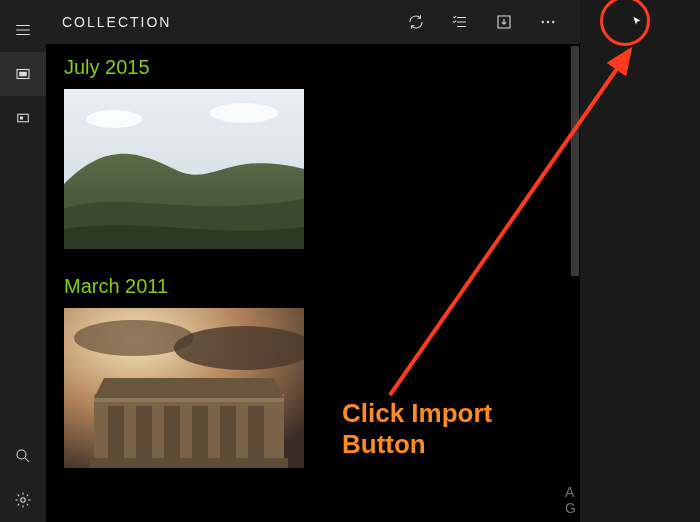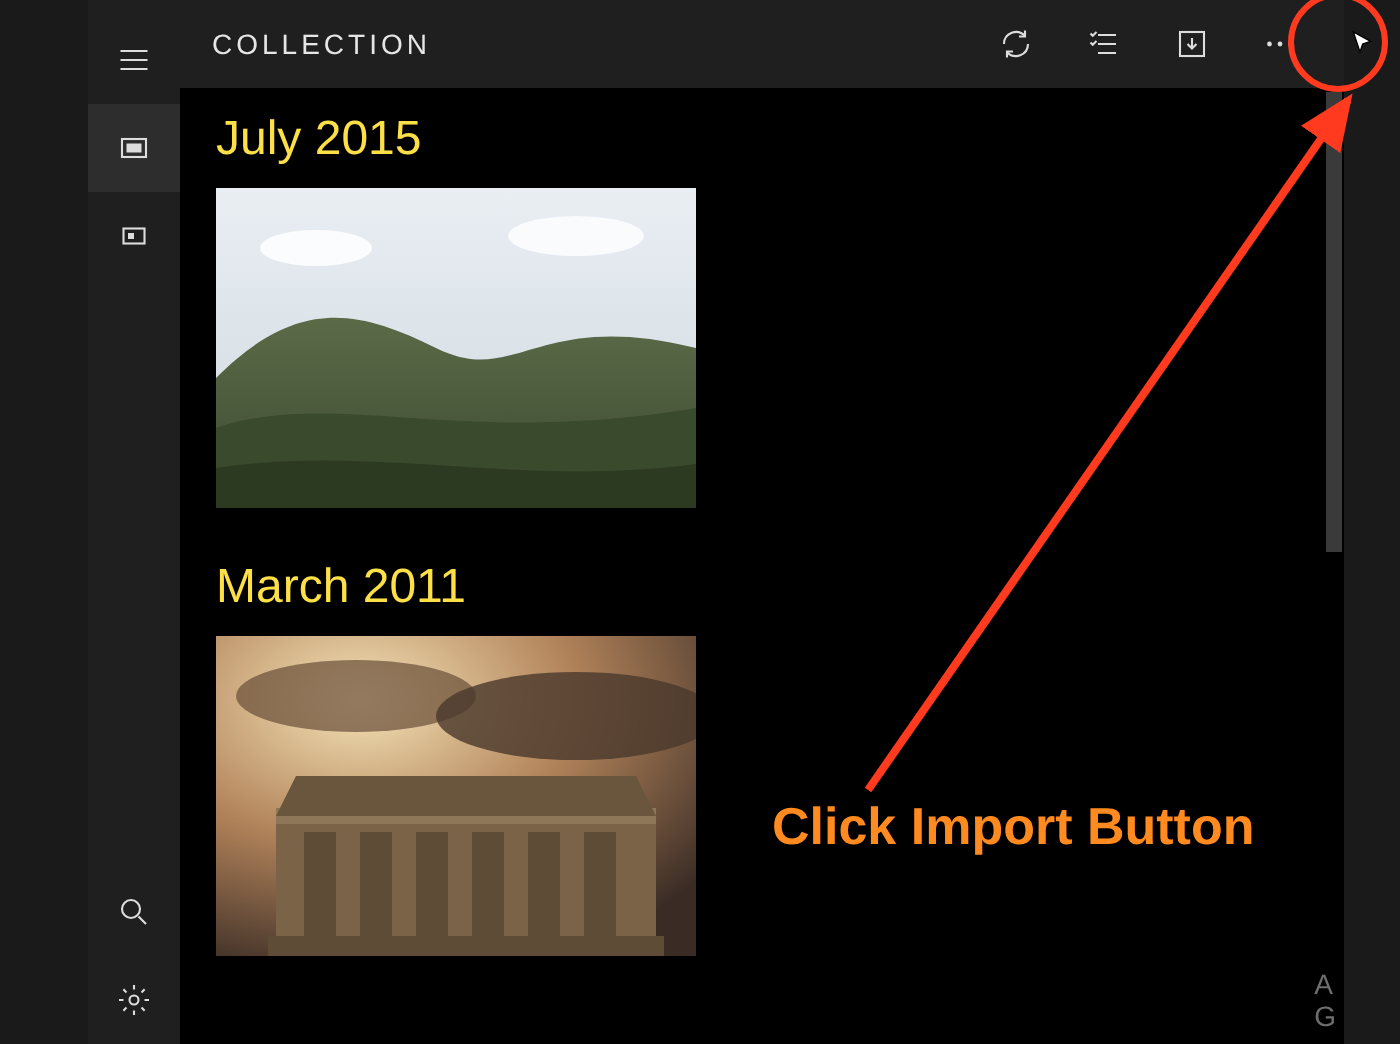--- a/index.html
+++ b/index.html
@@ -1,17 +1,17 @@
 <!DOCTYPE html>
 <html><head>
 <meta charset="utf-8">
 <style>
   * { box-sizing: border-box; margin: 0; padding: 0; }
   html, body { width: 700px; height: 522px; overflow: hidden; font-family: "Segoe UI", Arial, sans-serif; background: #1a1a1a; }
-  .app { display: flex; width: 628px; height: 522px; background: #000; position: relative; margin-left: 44px; }
+  .app { display: flex; width: 580px; height: 522px; background: #000; position: relative; }
 
   
   .sidebar { width: 46px; background: #1f1f1f; display: flex; flex-direction: column; align-items: center; padding-top: 8px; }
   .sidebar .sb-btn { width: 46px; height: 44px; display: flex; align-items: center; justify-content: center; color: #ddd; cursor: pointer; }
   .sidebar .sb-btn.active { background: #2d2d2d; }
   .sidebar .spacer { flex: 1; }
   .sidebar svg { width: 18px; height: 18px; stroke: #ddd; fill: none; stroke-width: 1.4; }
 
   
   .main { flex: 1; display: flex; flex-direction: column; background: #000; position: relative; }
@@ -20,21 +20,21 @@
   .header { height: 44px; background: #1f1f1f; display: flex; align-items: center; padding: 0 10px 0 16px; color: #e6e6e6; }
   .header .title { font-size: 14px; letter-spacing: 2px; font-weight: 400; }
   .header .hspacer { flex: 1; }
   .header .hbtn { width: 44px; height: 44px; display: flex; align-items: center; justify-content: center; color: #ddd; cursor: pointer; position: relative; }
   .header svg { width: 18px; height: 18px; stroke: #ddd; fill: none; stroke-width: 1.4; }
   .hbtn.more svg { stroke: none; fill: #ddd; }
 
   
   .content { flex: 1; overflow: hidden; padding: 12px 18px; color: #ccc; position: relative; }
   .group { margin-bottom: 26px; }
-  .group-title { font-size: 24px; font-weight: 300; color: #fde047; margin-bottom: 10px; }
+  .group-title { font-size: 20px; font-weight: 300; color: #84cc16; margin-bottom: 10px; }
   .group-sub { font-size: 13px; color: #bdbdbd; margin-bottom: 10px; }
   .group-sub .date { margin-right: 10px; }
   .thumb { width: 240px; height: 160px; background: #222; overflow: hidden; }
   .thumb svg { width: 100%; height: 100%; display: block; }
 
   
   .scrollbar { position: absolute; right: 1px; top: 46px; width: 8px; height: 230px; background: #3a3a3a; border-radius: 0; }
   
   
   .circle-anno { position: absolute; top: -4px; left: 600px; width: 50px; height: 50px; border: 3px solid #ff3a1f; border-radius: 50%; pointer-events: none; }

